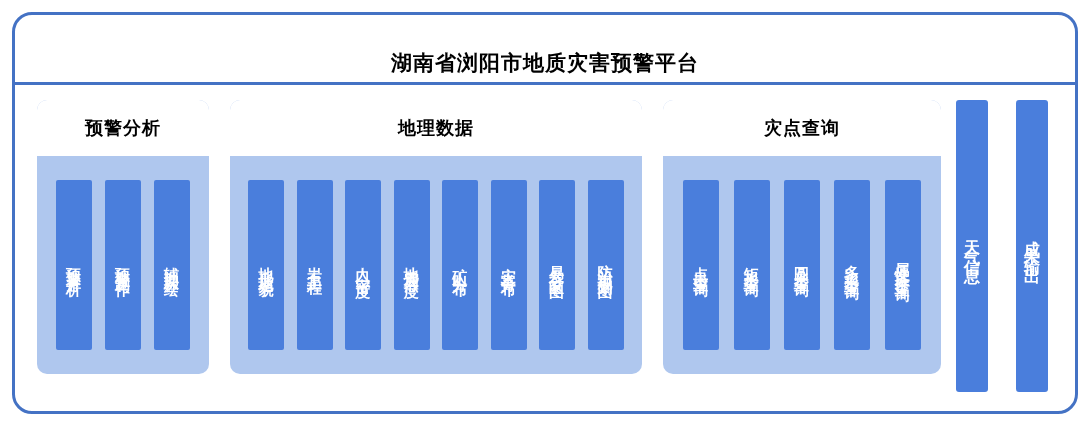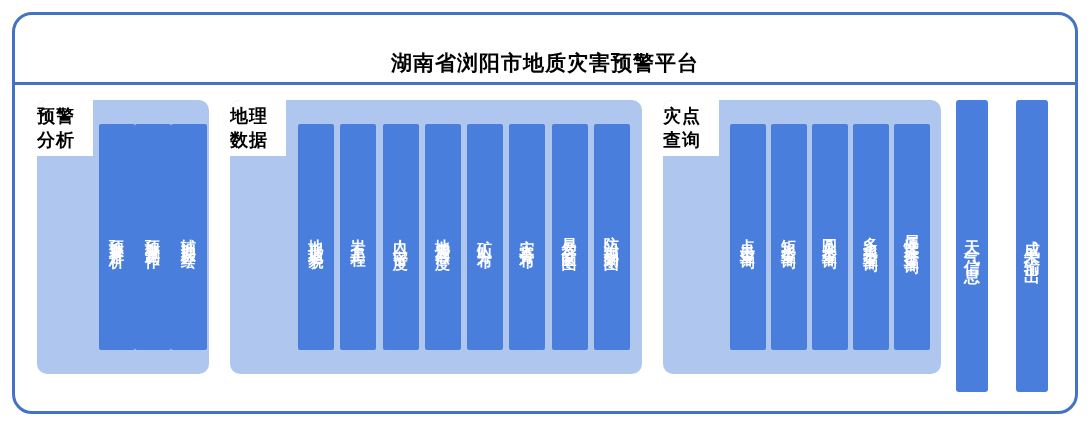--- a/index.html
+++ b/index.html
@@ -44,20 +44,21 @@
     display: flex;
     align-items: flex-start;
     padding: 15px 0 0 22px;
   }
   .group {
     height: 274px;
     border-radius: 10px;
     overflow: hidden;
     background: var(--group-fill, #AFC7EE);
     display: flex;
+    flex-direction: column;
     flex: 0 0 auto;
   }
   .group-header {
     height: 56px;
     flex: 0 0 56px;
     background: #ffffff;
     display: flex;
     align-items: center;
     justify-content: center;
   }

